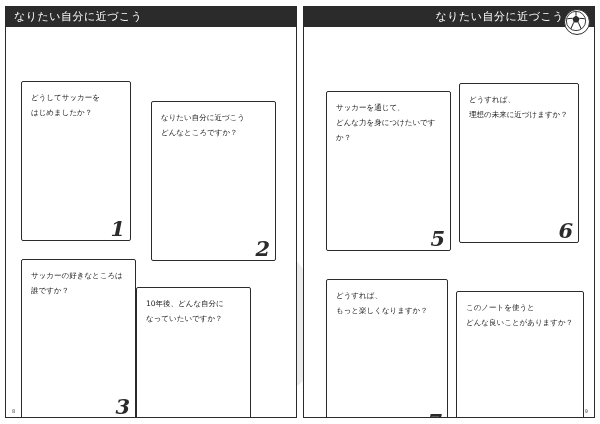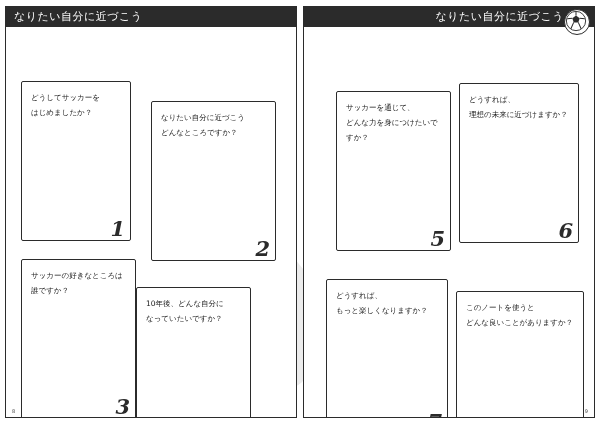--- a/index.html
+++ b/index.html
@@ -199,21 +199,21 @@
     <div class="ball">
       <svg viewBox="0 0 24 24" width="22" height="22" xmlns="http://www.w3.org/2000/svg">
         <circle cx="12" cy="12" r="10.5" fill="#ffffff" stroke="#2b2b2b" stroke-width="1"></circle>
         <polygon points="12,6 16,9 14.5,13.5 9.5,13.5 8,9" fill="#2b2b2b"></polygon>
         <path d="M12 1.8 L12 6 M21.5 9.5 L16 9 M17.6 20.5 L14.5 13.5 M6.4 20.5 L9.5 13.5 M2.5 9.5 L8 9" stroke="#2b2b2b" stroke-width="1.1" fill="none"></path>
       </svg>
     </div>
 
     <div class="content">
 
-      <div class="sign" style="left:32px; top:22px; width:115px; height:160px;">
+      <div class="sign" style="left:22px; top:22px; width:125px; height:160px;">
         <div class="q">サッカーを通じて、
 どんな力を身につけたいですか？</div>
         <div class="num">5</div>
       </div>
       <div class="post" style="left:79px; top:182px;"></div>
 
       <div class="sign" style="left:155px; top:14px; width:120px; height:160px;">
         <div class="q">どうすれば、
 理想の未来に近づけますか？</div>
         <div class="num">6</div>

